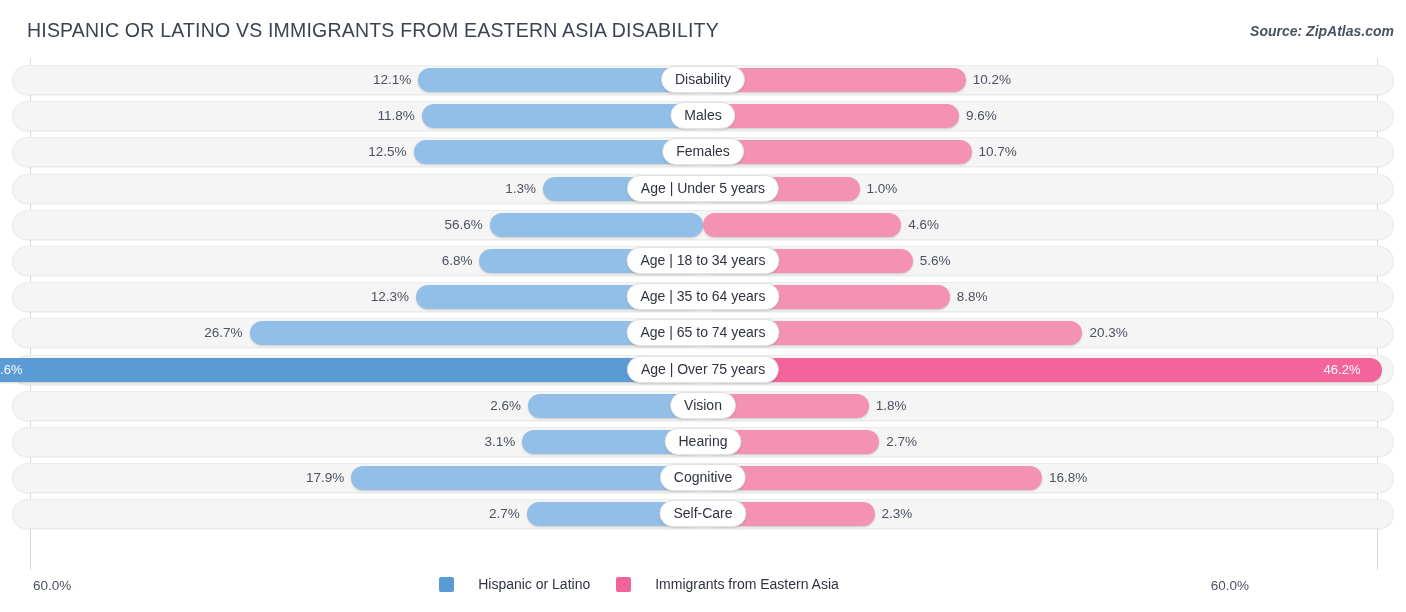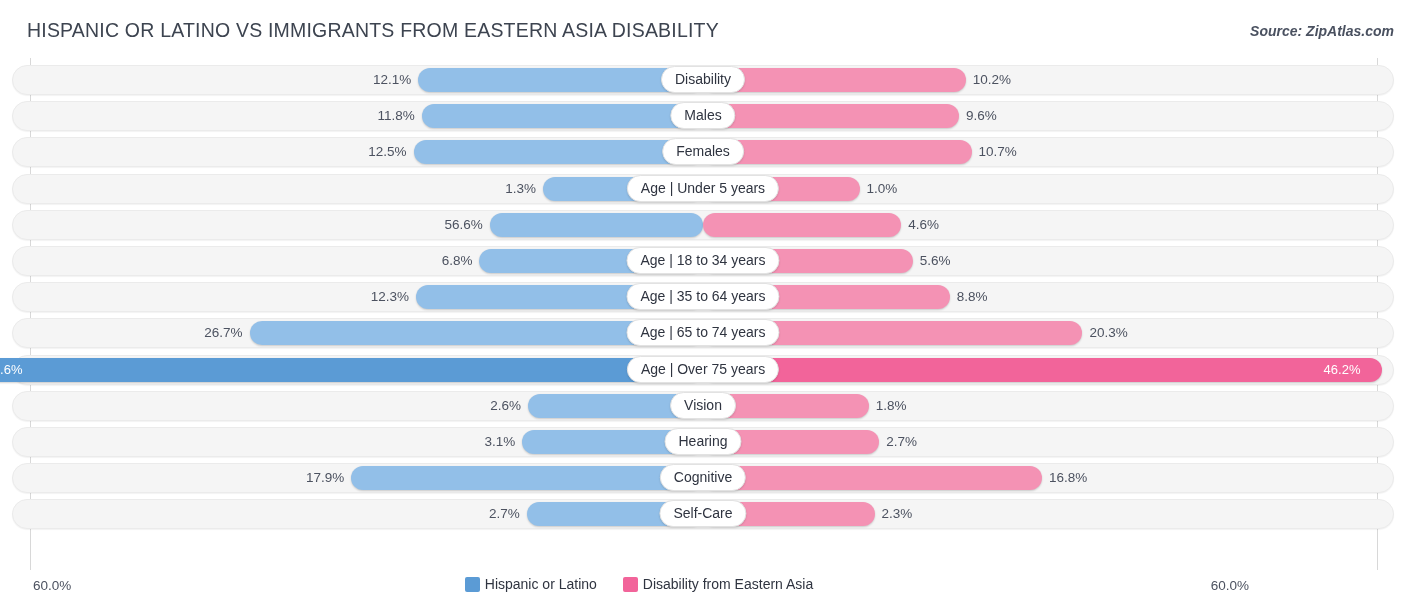--- a/index.html
+++ b/index.html
@@ -140,21 +140,21 @@
     position: absolute;
     left: 0; right: 0; top: 6px;
     display: flex;
     justify-content: center;
     align-items: center;
     gap: 26px;
   }
   .legend-item {
     display: flex;
     align-items: center;
-    gap: 5px;
+    gap: 24px;
     font-size: 14px;
     color: #2f3440;
     white-space: nowrap;
   }
   .swatch {
     width: 15px; height: 15px;
     border-radius: 2px;
     display: inline-block;
   }
 </style>
@@ -281,18 +281,18 @@
   <div class="footer">
     <div class="axis-label lft">60.0%</div>
     <div class="axis-label rgt">60.0%</div>
     <div class="legend" id="legend">
         <div class="legend-item">
           <span class="swatch" style="background: rgb(91, 155, 213);"></span>
           <span>Hispanic or Latino</span>
         </div>
         <div class="legend-item">
           <span class="swatch" style="background: rgb(242, 100, 154);"></span>
-          <span>Disability from Eastern Asia</span>
+          <span>Immigrants from Eastern Asia</span>
         </div>
       </div>
   </div>
 
 </div>
 
 </body></html>

